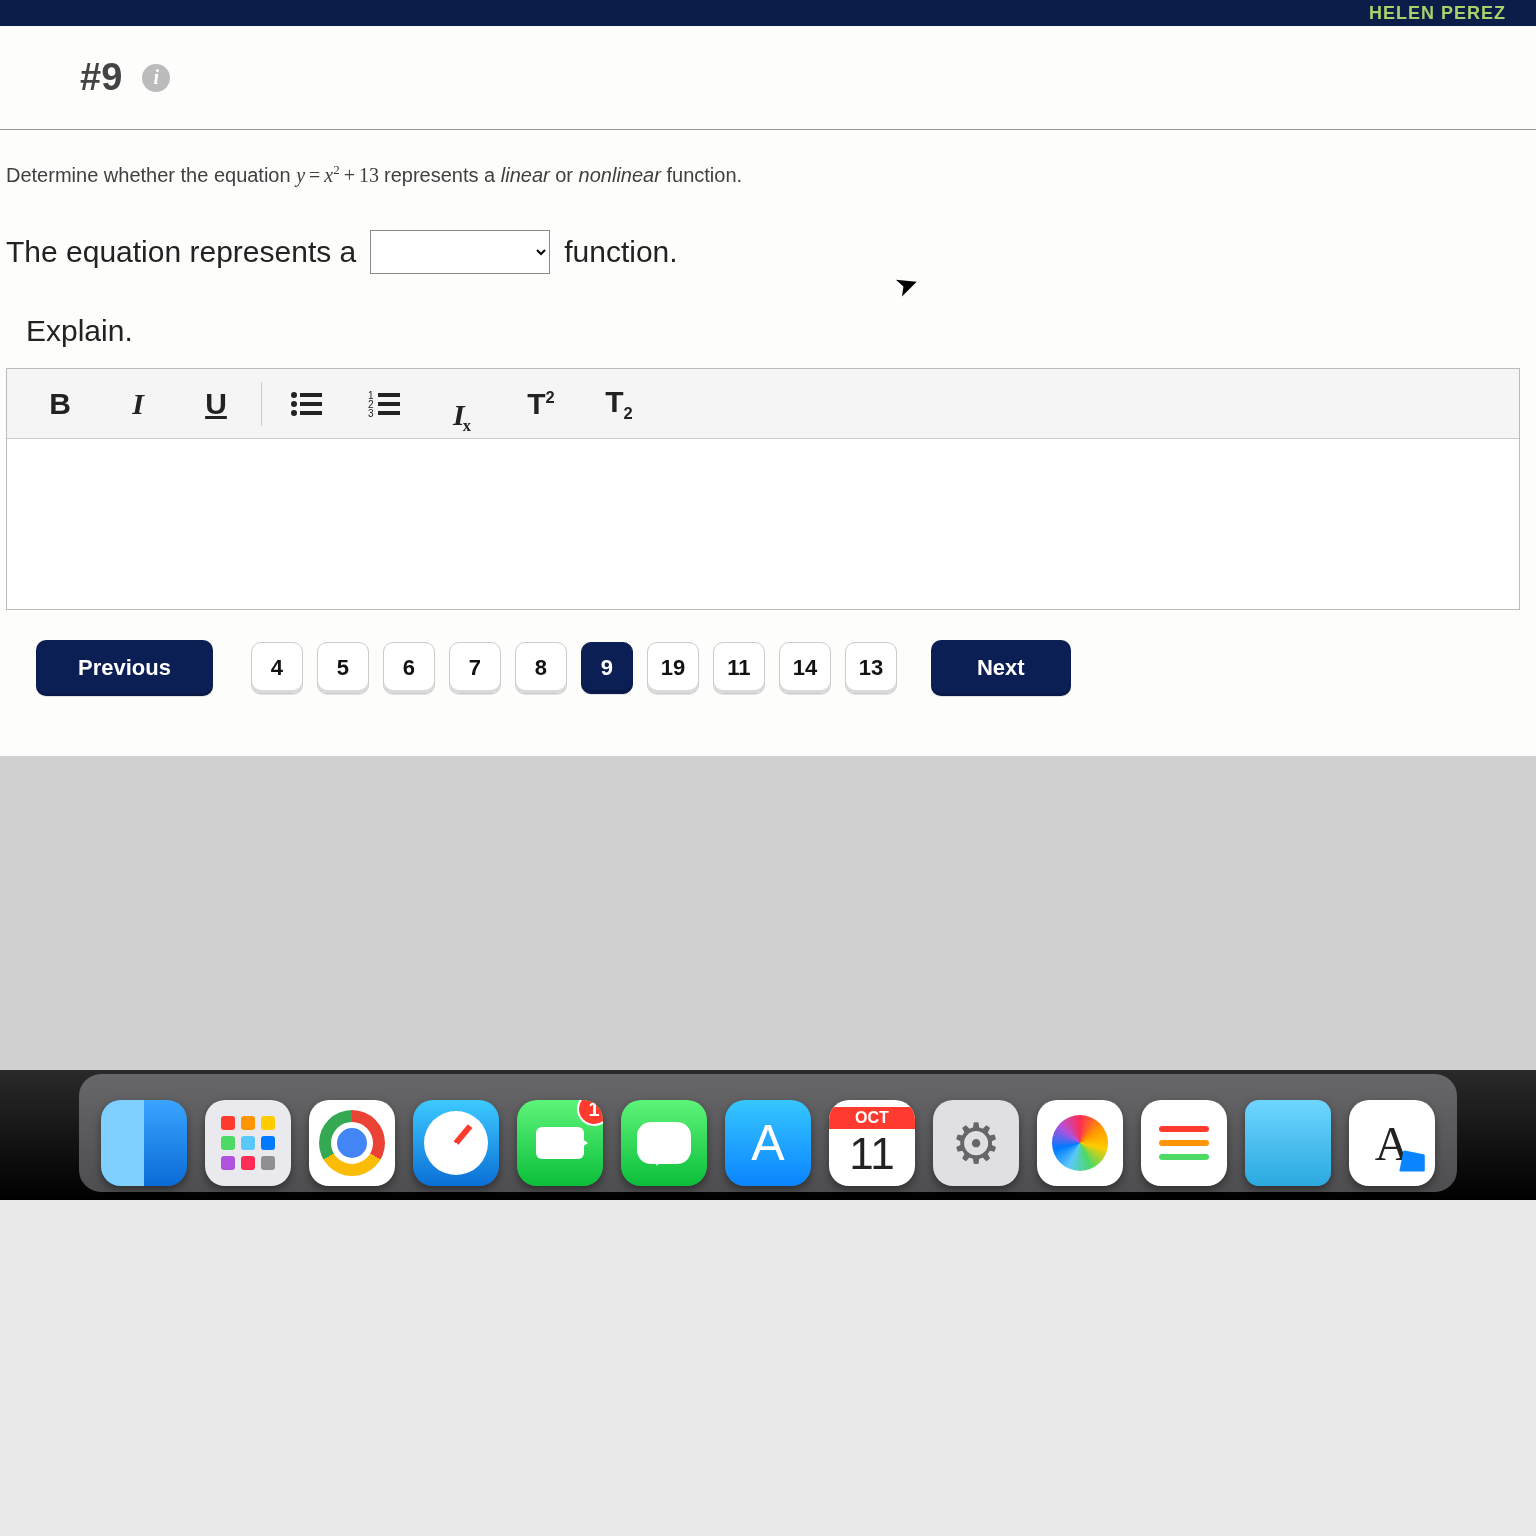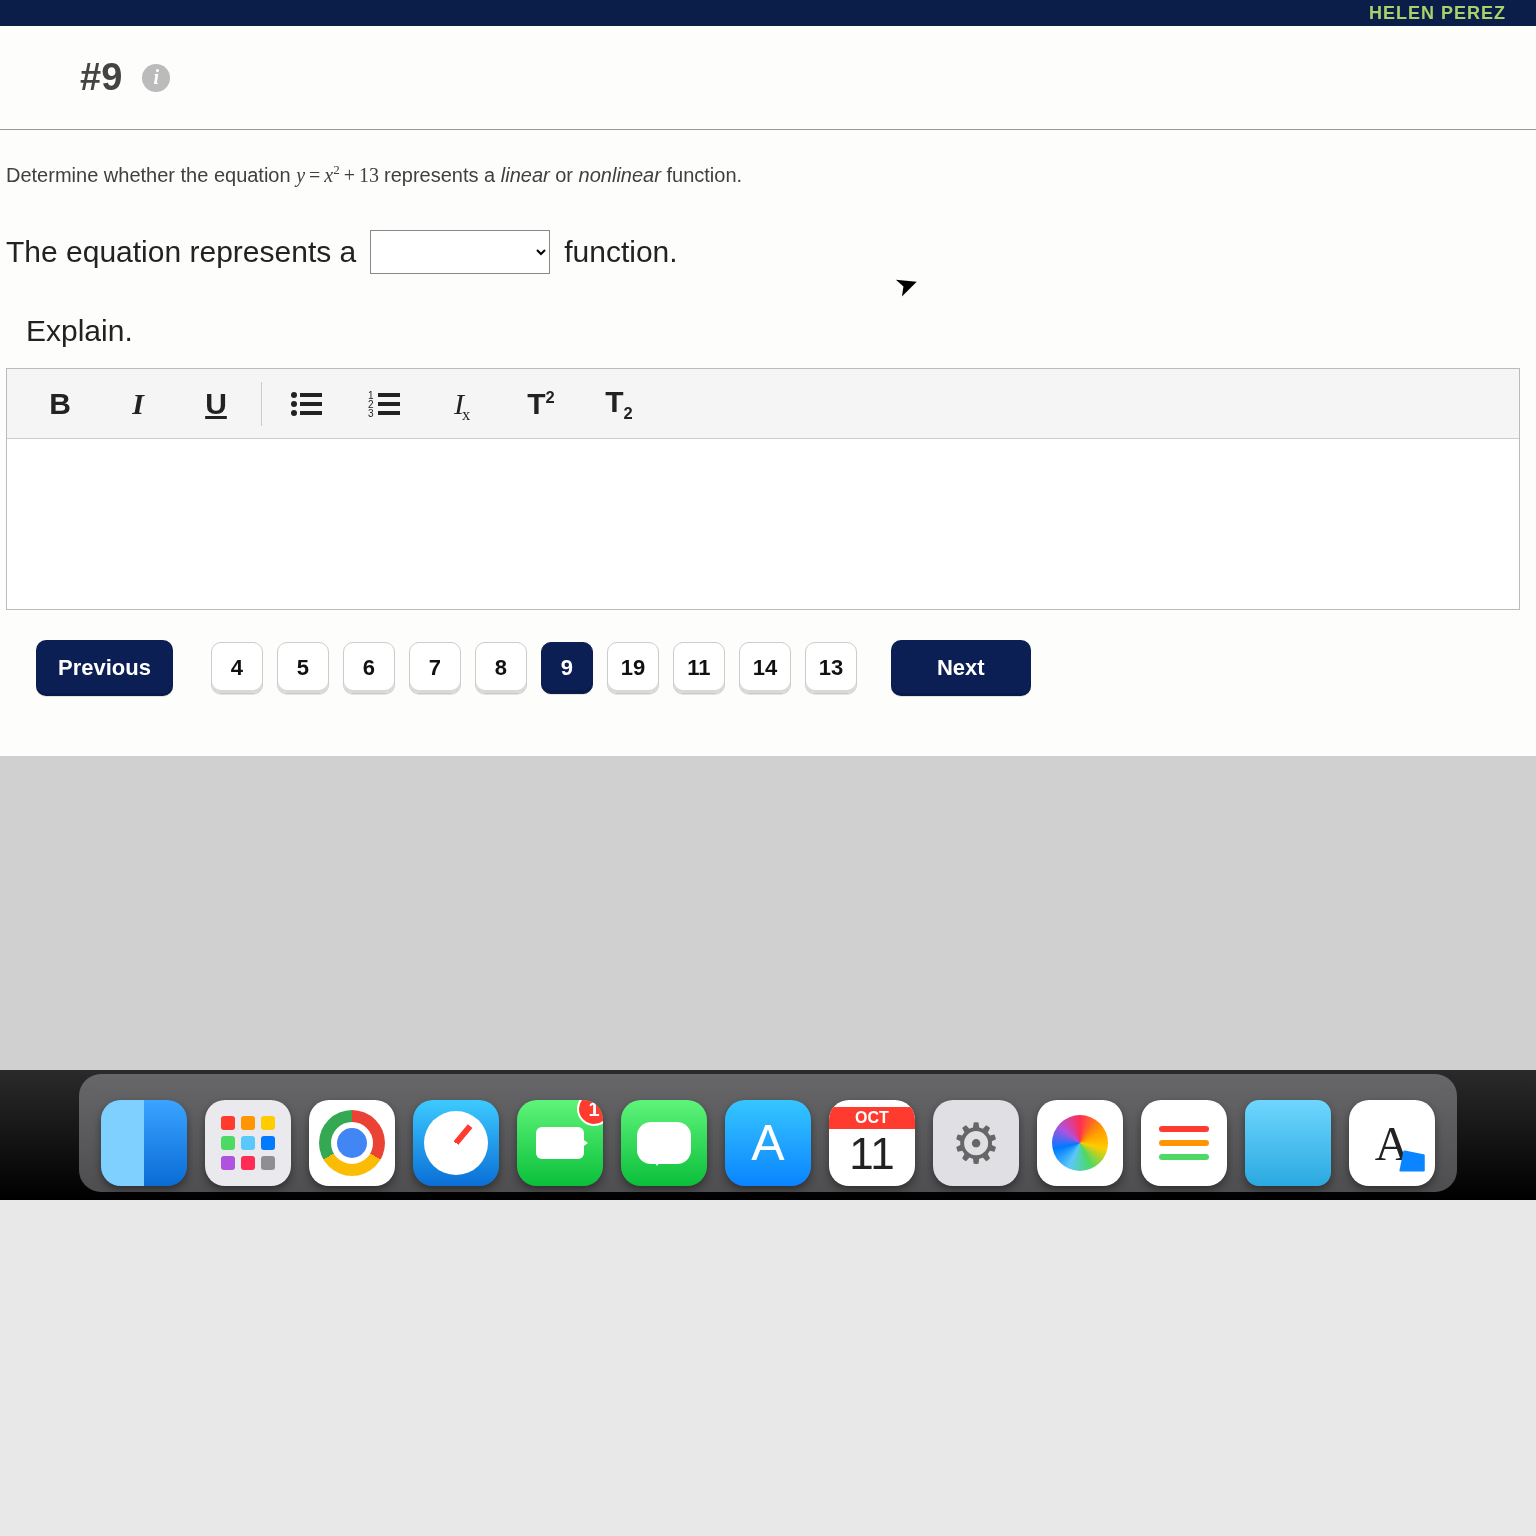--- a/index.html
+++ b/index.html
@@ -22,26 +22,26 @@
   .explain-label { margin-top:40px; font-size:30px; color:#222;margin-left:20px; }
   .rte { margin:20px 6px 0 0; border:1px solid #bbb; background:#fafafa; }
   .rte-toolbar { display:flex; align-items:center; gap:0; border-bottom:1px solid #ccc; background:#f5f5f5; height:70px; padding:0 14px; }
   .tb-btn { width:78px; height:56px; display:flex; align-items:center; justify-content:center; font-size:30px; color:#222; cursor:pointer; user-select:none; font-family: Arial, sans-serif; }
   .tb-btn.bold { font-weight:800; }
   .tb-btn.italic { font-style:italic; font-family:"Times New Roman",serif; font-weight:600; }
   .tb-btn.underline { text-decoration: underline; font-weight:600; }
   .tb-sep { width:1px; height:44px; background:#ccc; margin:0 6px; }
   .tb-btn .sup { font-size:0.55em; vertical-align:super; }
   .tb-btn .sub { font-size:0.55em; vertical-align:sub; }
-  .tb-btn.tx { font-family:"Times New Roman",serif; font-style:italic; font-weight:400; position:relative; }
+  .tb-btn.tx { font-family:"Times New Roman",serif; font-style:italic; font-weight:700; position:relative;align-items:flex-end; }
   .tb-btn.tx .x { font-size:0.55em; position:relative; top:6px; left:-2px; font-style:normal; }
   .rte-area { height:170px; background:#fff; }
   .navrow { display:flex; align-items:center; gap:14px; padding:30px 10px 40px 30px; }
   .btn { border-radius:10px; font-size:22px; font-weight:700; display:flex; align-items:center; justify-content:center; cursor:pointer; box-shadow: inset 0 -3px 0 rgba(0,0,0,.15), 0 1px 0 rgba(0,0,0,.1); }
-  .btn-dark { background:#0c1f55; color:#fff; height:56px; padding:0 22px; }
+  .btn-dark { background:#0c1f55; color:#fff; height:56px; padding:0 42px; }
   .btn-dark.next { padding:0 46px; margin-left:20px; }
   .pg { width:52px; height:52px; background:#fff; border:1px solid #ccc; color:#111; }
   .pg.active { background:#0c1f55; color:#fff; border-color:#0c1f55; }
   .spacer { flex:0 0 10px; }
   .cursor { position:absolute; top:268px; left:895px; font-size:28px; color:#000; transform:rotate(-20deg); }
 
   
   .dock-wrap { position:absolute; left:0; right:0; bottom:0; height:130px; display:flex; justify-content:center; align-items:flex-end; background:linear-gradient(#2a2a2a,#000); padding-bottom:8px; }
   .dock { display:flex; gap:18px; align-items:flex-end; padding:10px 22px 6px; background:rgba(220,220,225,.35); border-radius:22px; backdrop-filter: blur(6px); }
   .dock .app { width:86px; height:86px; border-radius:20px; position:relative; box-shadow:0 4px 8px rgba(0,0,0,.4); display:flex; align-items:center; justify-content:center; font-size:42px; color:#fff; overflow:hidden; }

